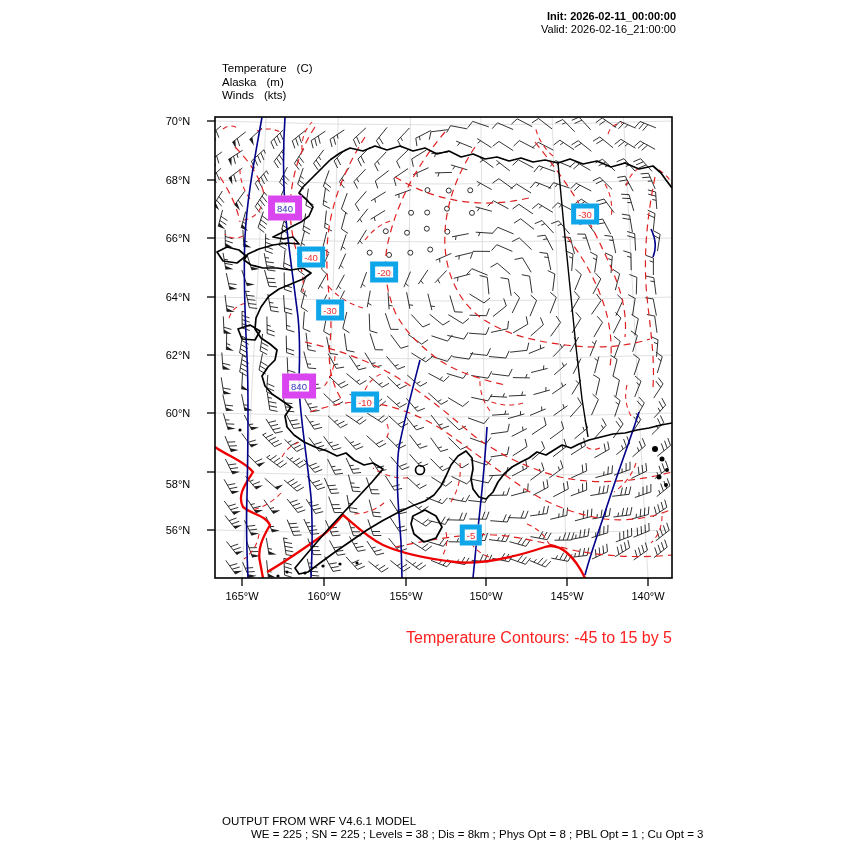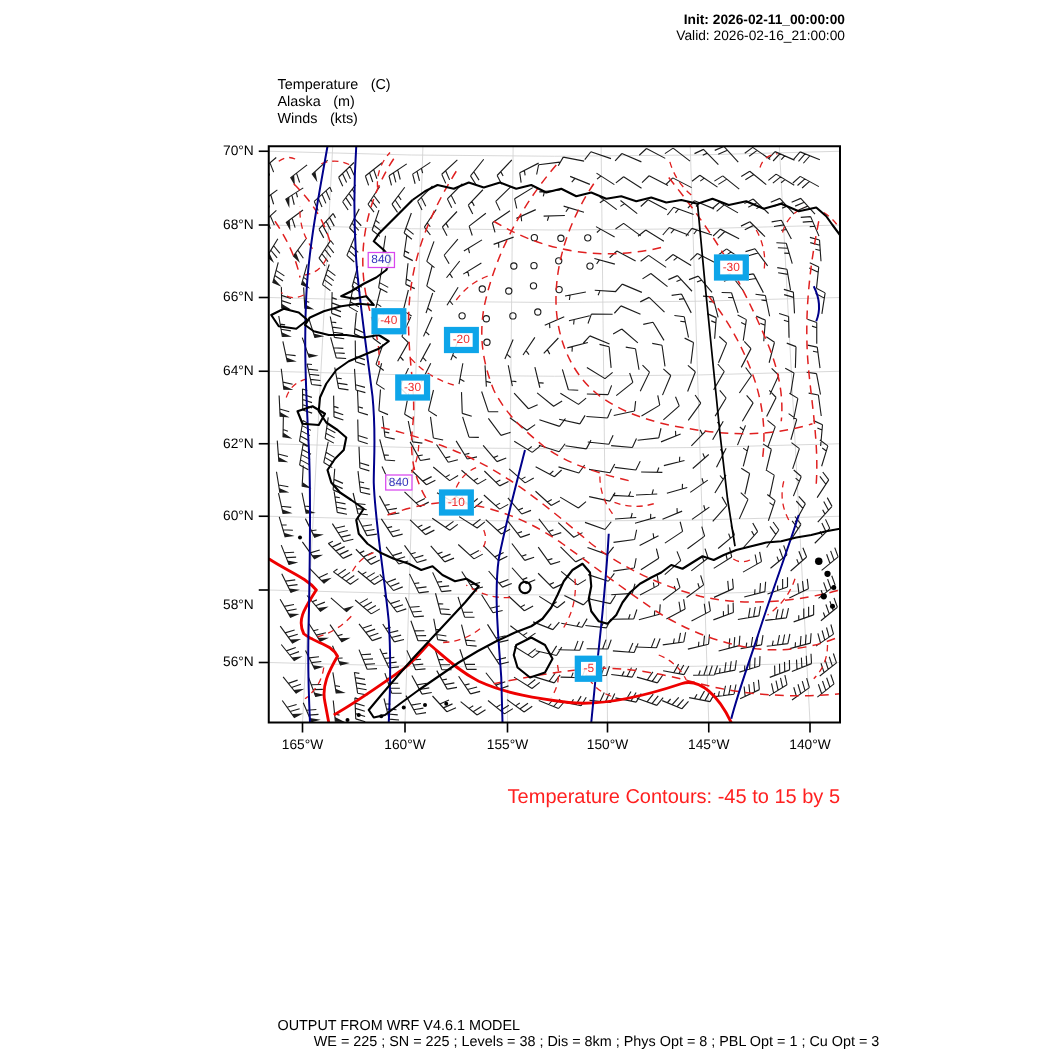--- a/index.html
+++ b/index.html
@@ -7,29 +7,29 @@
         font-family:"Liberation Sans",sans-serif;color:#000;}
   .title{position:absolute;left:215px;top:8px;font-size:18px;font-weight:bold;letter-spacing:0.2px;}
   .initblock{position:absolute;left:480px;top:10px;width:196px;text-align:right;font-size:11px;line-height:13px;}
   .init-line{font-weight:bold;}
   .valid-line{font-weight:normal;}
   .fields{position:absolute;left:222px;top:62px;font-size:11.5px;line-height:13.5px;}
   .fieldrow span{display:inline-block;}
   .fname{min-width:0;}
   .funit{margin-left:10px;}
   svg.mapsvg{position:absolute;left:0;top:0;}
-  .lat-label{position:absolute;width:50px;text-align:right;font-size:11px;transform:translateY(-6px);}
+  .lat-label{position:absolute;width:50px;text-align:center;font-size:11px;transform:translateY(-6px);}
   .lon-label{position:absolute;width:60px;text-align:center;font-size:11px;transform:translateX(-30px);}
   .legend-height{position:absolute;width:400px;text-align:right;font-size:11.5px;}
   .legend-temp{position:absolute;width:400px;text-align:right;font-size:16px;}
   .footer1{position:absolute;left:222px;top:815px;font-size:11.5px;}
   .footer2{position:absolute;left:222px;top:828px;font-size:11.5px;margin-left:29px;}
   .clabel{position:absolute;font-size:9.5px;line-height:11px;padding:0 2px;
           background:rgba(255,255,255,0.88);transform:translate(-50%,-50%);white-space:nowrap;}
-  .clabel.height{color:#3333bb;border:1px solid #d946ef;margin-left:20px;}
+  .clabel.height{color:#3333bb;border:7px solid #d946ef;}
   .clabel.temp{color:#ee3030;border:5px solid #0ea5e9;}
 </style>
 </head>
 <body>
 
 <div class="page">
 
 
   <div class="initblock">
     <div class="init-line">Init: 2026-02-11_00:00:00</div>
@@ -174,21 +174,21 @@
       <div class="lon-label" style="left: 406px; top: 590px;">155°W</div>
       <div class="lon-label" style="left: 486px; top: 590px;">150°W</div>
       <div class="lon-label" style="left: 567px; top: 590px;">145°W</div>
       <div class="lon-label" style="left: 648px; top: 590px;">140°W</div>
     </div>
   <div id="contour-labels">
       <div class="clabel height" style="left: 285px; top: 208px;">840</div>
       <div class="clabel height" style="left: 299px; top: 386px;">840</div>
       <div class="clabel temp" style="left: 585px; top: 214px;">-30</div>
       <div class="clabel temp" style="left: 311px; top: 257px;">-40</div>
-      <div class="clabel temp" style="left: 369px; top: 272px; text-align: center;">-20</div>
+      <div class="clabel temp" style="left: 384px; top: 272px; text-align: center;">-20</div>
       <div class="clabel temp" style="left: 330px; top: 310px;">-30</div>
       <div class="clabel temp" style="left: 365px; top: 402px;">-10</div>
       <div class="clabel temp" style="left: 471px; top: 535px;">-5</div>
     </div>
 
   <div class="legend-temp" style="left: 272px; top: 629px; color: rgb(255, 32, 32);">Temperature Contours: -45 to 15 by 5</div>
 
   <div class="footer1">OUTPUT FROM WRF V4.6.1 MODEL</div>
   <div class="footer2">WE = 225 ; SN = 225 ; Levels = 38 ; Dis = 8km ; Phys Opt = 8 ; PBL Opt = 1 ; Cu Opt = 3</div>
 </div>

